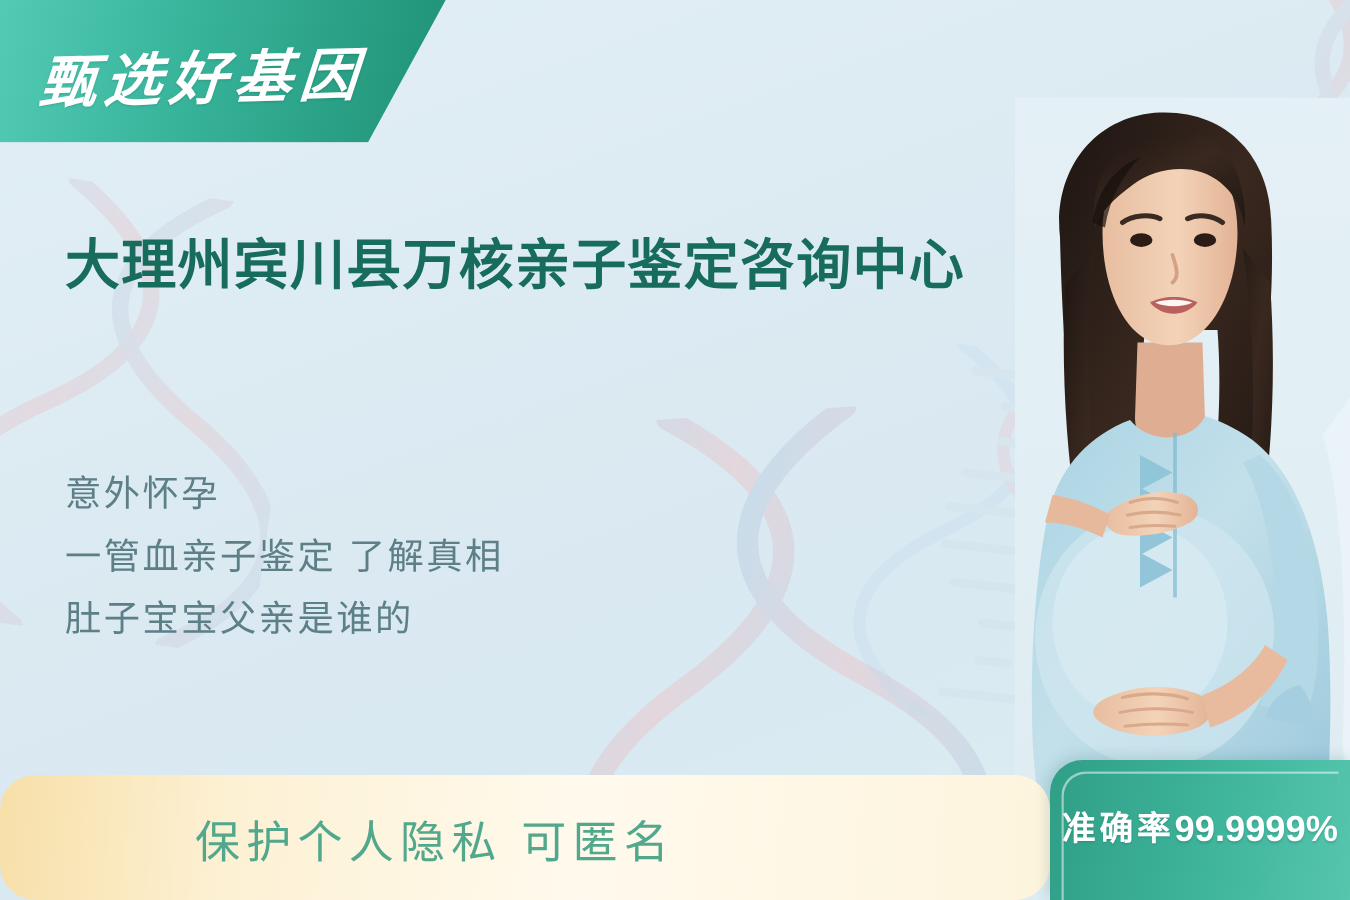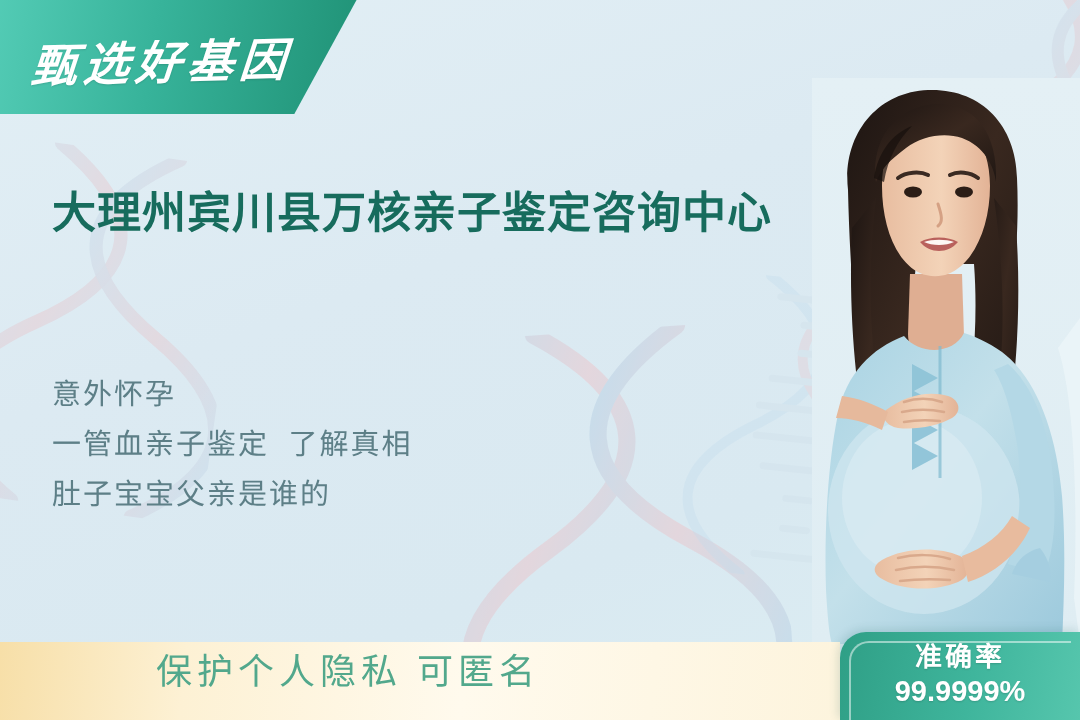--- a/index.html
+++ b/index.html
@@ -43,56 +43,56 @@
   
   .headline{
     position:absolute;left:52px;top:156px;width:800px;
     color:#176c5d;font-size:44px;font-weight:700;line-height:1.28;
     letter-spacing:1px;
     font-family:"Liberation Sans","DejaVu Sans",sans-serif;
   }
   .copy{
     position:absolute;left:52px;top:372px;width:520px;
     color:#5d7f87;font-size:29px;line-height:1.72;letter-spacing:2px;
-    font-family:Liberation Mono, monospace;
+    font-family:Liberation Sans, sans-serif;
   }
   .copy .line{display:block;white-space:nowrap;}
 
   
   .photo{position:absolute;right:0;top:78px;width:268px;height:566px;overflow:hidden;}
   .photo svg{display:block;}
 
   
   .badge{
-    position:absolute;right:0;bottom:0;width:240px;height:88px;
+    position:absolute;right:0;bottom:0;width:240px;height:112px;
     background:linear-gradient(100deg,#2f9f86 0%,#3fb59c 55%,#56c6ad 100%);
     border-top-left-radius:26px;
-    display:flex;flex-direction:column;align-items:center;justify-content:center;
+    display:flex;flex-direction:row;align-items:center;justify-content:center;
     box-shadow:-2px -2px 10px rgba(20,90,80,.16);
   }
   .badge::before{
     content:"";position:absolute;left:9px;top:9px;right:9px;bottom:0;
     border-top:2px solid rgba(255,255,255,.5);
     border-left:2px solid rgba(255,255,255,.5);
     border-top-left-radius:20px;
   }
   .badge-label{
     color:#ffffff;font-size:27px;font-weight:700;letter-spacing:3px;line-height:1.1;
     text-shadow:0 1px 2px rgba(0,0,0,.15);
   }
   .badge-value{
     color:#ffffff;font-size:29px;font-weight:700;letter-spacing:0px;line-height:1.15;
     margin-top:2px;text-shadow:0 1px 2px rgba(0,0,0,.15);
   }
 
   
   .bottom-bar{
-    position:absolute;left:0;bottom:0;width:840px;height:78px;
+    position:absolute;left:0;bottom:0;width:840px;height:100px;
     background:linear-gradient(95deg,#f7dfa8 0%,#fdf1d4 22%,#fffaed 55%,#fdf4dd 100%);
-    display:flex;align-items:flex-start;
+    display:flex;align-items:center;border-radius:28px;
   }
   .bottom-text{
     margin-left:156px;color:#52a88c;font-size:36px;letter-spacing:5px;
     font-weight:400;white-space:nowrap;
     font-family:"Liberation Sans","DejaVu Sans",sans-serif;
   }
 </style>
 </head>
 <body>
 

